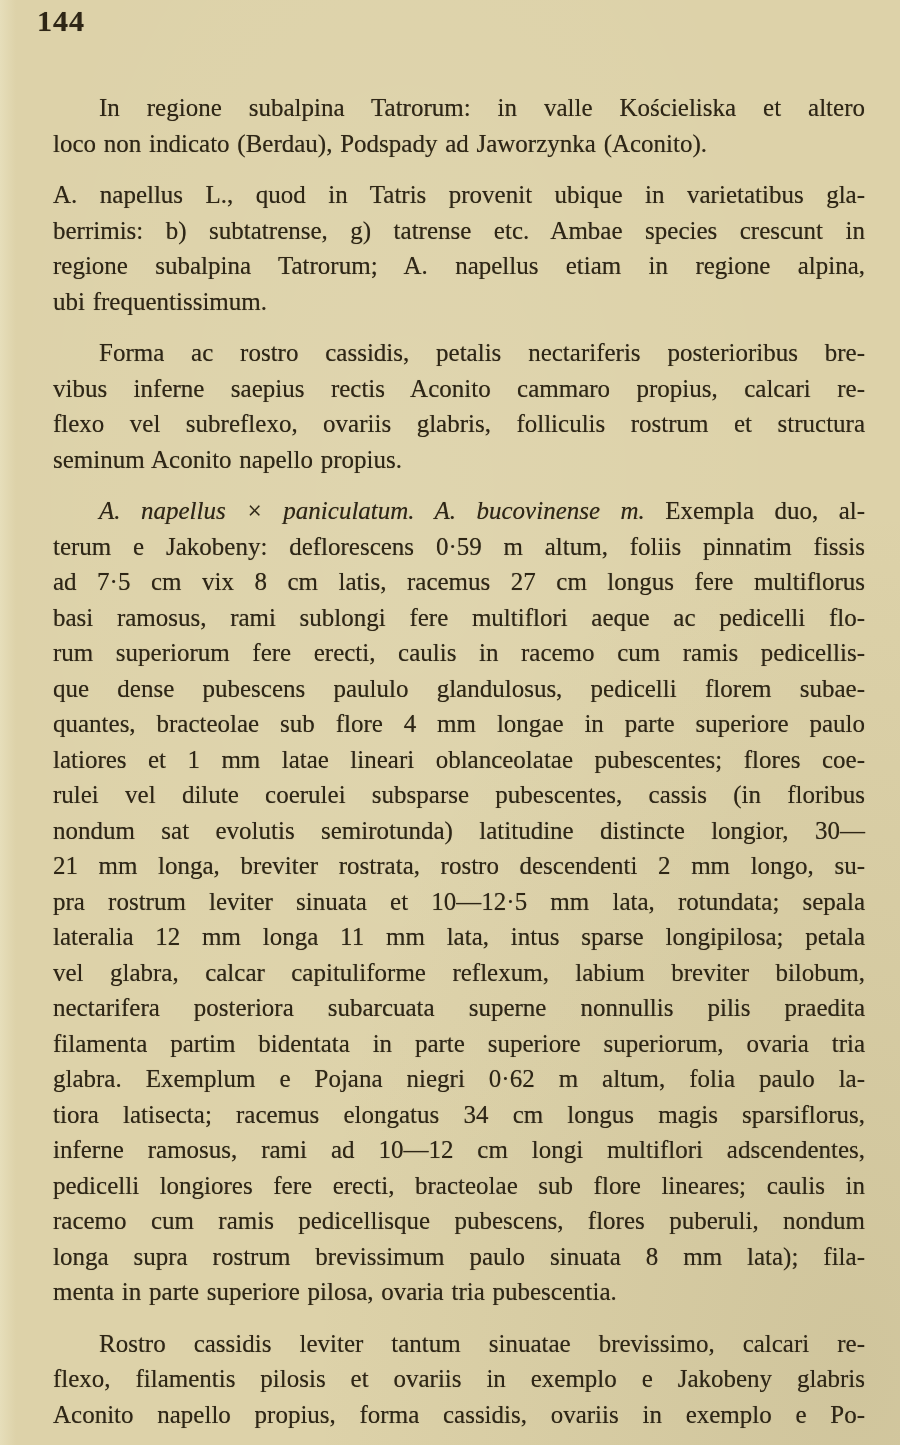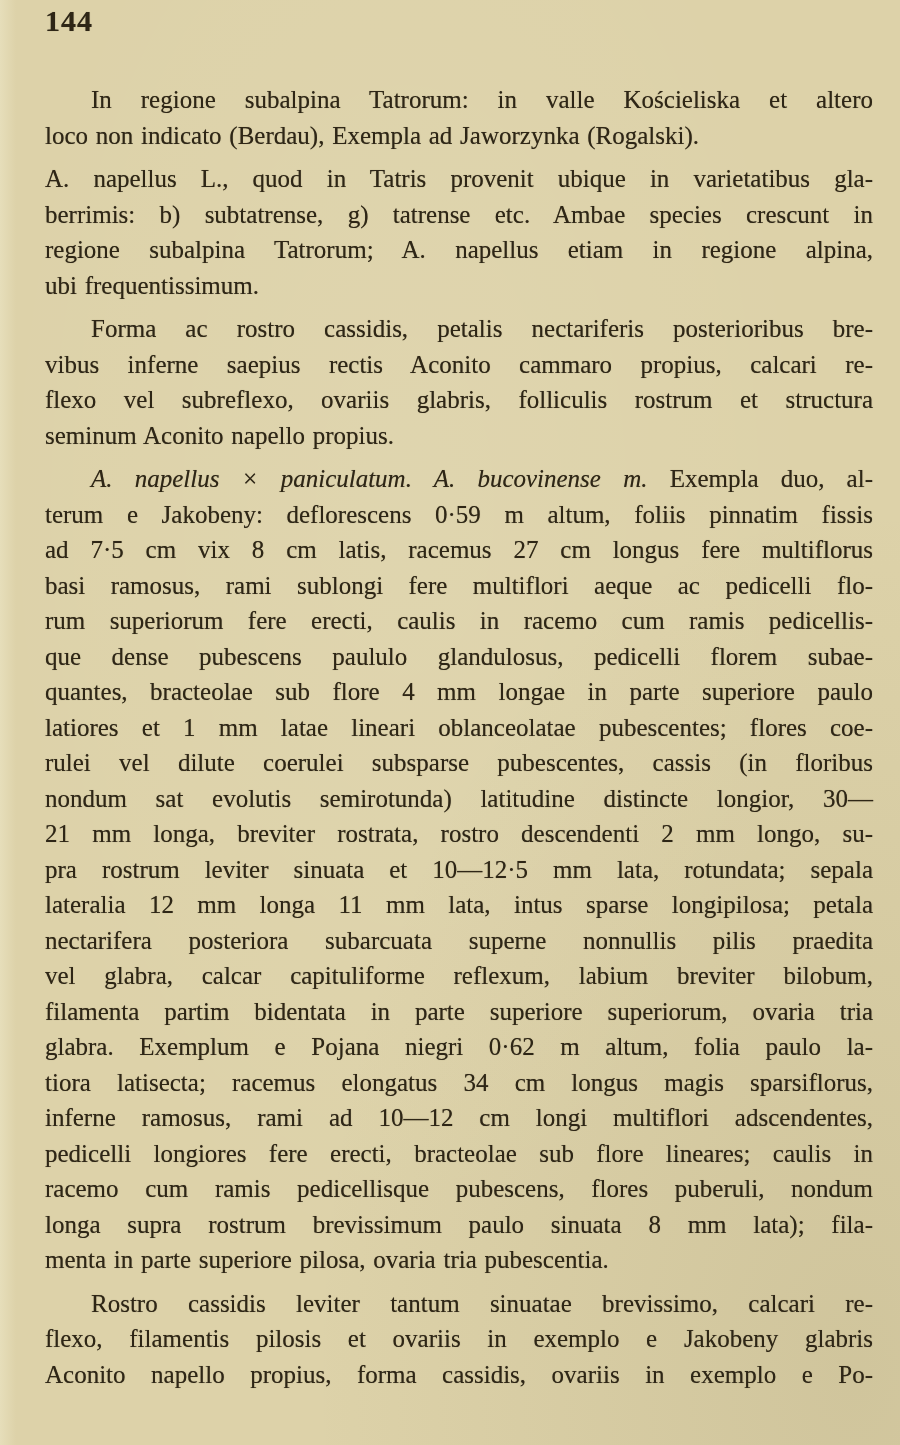--- a/index.html
+++ b/index.html
@@ -14,52 +14,52 @@
     font-family: "Liberation Serif", serif;
     color: #2e2616;
     background:
       radial-gradient(ellipse at 45% 35%, rgba(255,255,248,0.07), rgba(0,0,0,0) 60%),
       radial-gradient(ellipse at 95% 95%, rgba(92,80,42,0.10), rgba(0,0,0,0) 45%),
       linear-gradient(90deg, #e6deba 0px, #ddd2a9 16px, #ddd2a9 100%);
     text-shadow: 0 0 0.7px rgba(46,38,22,0.55);
   }
   .page-number {
     position: absolute;
-    left: 45px; top: 4px;
+    left: 37px; top: 4px;
     font-size: 30px;
     font-weight: bold;
     letter-spacing: 1px;
   }
   .text-block {
     position: absolute;
     left: 37px; top: 74px;
     width: 844px;
     font-size: 25px;
     word-spacing: 1.5px;
   }
-  .paragraph { margin: 8px; }
+  .paragraph { margin: 16px; }
   .line {
     line-height: 35.5px;
     white-space: normal;
     text-align: justify;
     text-align-last: justify;
   }
   .line.first { text-indent: 46px; }
   .line.last  { text-align-last: left; }
   .italic { font-style: italic; }
 </style>
 </head>
 <body>
 
 <div class="scan-page">
   <div class="page-number">144</div>
   <div class="text-block">
       <div class="paragraph">
         <div class="line first">In regione subalpina Tatrorum: in valle Kościeliska et altero</div>
-        <div class="line last">loco non indicato (Berdau), Exempla ad Jaworzynka (Rogalski).</div>
+        <div class="line last">loco non indicato (Berdau), Podspady ad Jaworzynka (Aconito).</div>
       </div>
       <div class="paragraph">
         <div class="line">A. napellus L., quod in Tatris provenit ubique in varietatibus gla-</div>
         <div class="line">berrimis: b) subtatrense, g) tatrense etc. Ambae species crescunt in</div>
         <div class="line">regione subalpina Tatrorum; A. napellus etiam in regione alpina,</div>
         <div class="line last">ubi frequentissimum.</div>
       </div>
       <div class="paragraph">
         <div class="line first">Forma ac rostro cassidis, petalis nectariferis posterioribus bre-</div>
         <div class="line">vibus inferne saepius rectis Aconito cammaro propius, calcari re-</div>
@@ -73,22 +73,22 @@
         <div class="line">basi ramosus, rami sublongi fere multiflori aeque ac pedicelli flo-</div>
         <div class="line">rum superiorum fere erecti, caulis in racemo cum ramis pedicellis-</div>
         <div class="line">que dense pubescens paululo glandulosus, pedicelli florem subae-</div>
         <div class="line">quantes, bracteolae sub flore 4 mm longae in parte superiore paulo</div>
         <div class="line">latiores et 1 mm latae lineari oblanceolatae pubescentes; flores coe-</div>
         <div class="line">rulei vel dilute coerulei subsparse pubescentes, cassis (in floribus</div>
         <div class="line">nondum sat evolutis semirotunda) latitudine distincte longior, 30—</div>
         <div class="line">21 mm longa, breviter rostrata, rostro descendenti 2 mm longo, su-</div>
         <div class="line">pra rostrum leviter sinuata et 10—12·5 mm lata, rotundata; sepala</div>
         <div class="line">lateralia 12 mm longa 11 mm lata, intus sparse longipilosa; petala</div>
+        <div class="line">vel glabra, calcar capituliforme reflexum, labium breviter bilobum,</div>
         <div class="line">nectarifera posteriora subarcuata superne nonnullis pilis praedita</div>
-        <div class="line">vel glabra, calcar capituliforme reflexum, labium breviter bilobum,</div>
         <div class="line">filamenta partim bidentata in parte superiore superiorum, ovaria tria</div>
         <div class="line">glabra. Exemplum e Pojana niegri 0·62 m altum, folia paulo la-</div>
         <div class="line">tiora latisecta; racemus elongatus 34 cm longus magis sparsiflorus,</div>
         <div class="line">inferne ramosus, rami ad 10—12 cm longi multiflori adscendentes,</div>
         <div class="line">pedicelli longiores fere erecti, bracteolae sub flore lineares; caulis in</div>
         <div class="line">racemo cum ramis pedicellisque pubescens, flores puberuli, nondum</div>
         <div class="line">longa supra rostrum brevissimum paulo sinuata 8 mm lata); fila-</div>
         <div class="line last">menta in parte superiore pilosa, ovaria tria pubescentia.</div>
       </div>
       <div class="paragraph">

